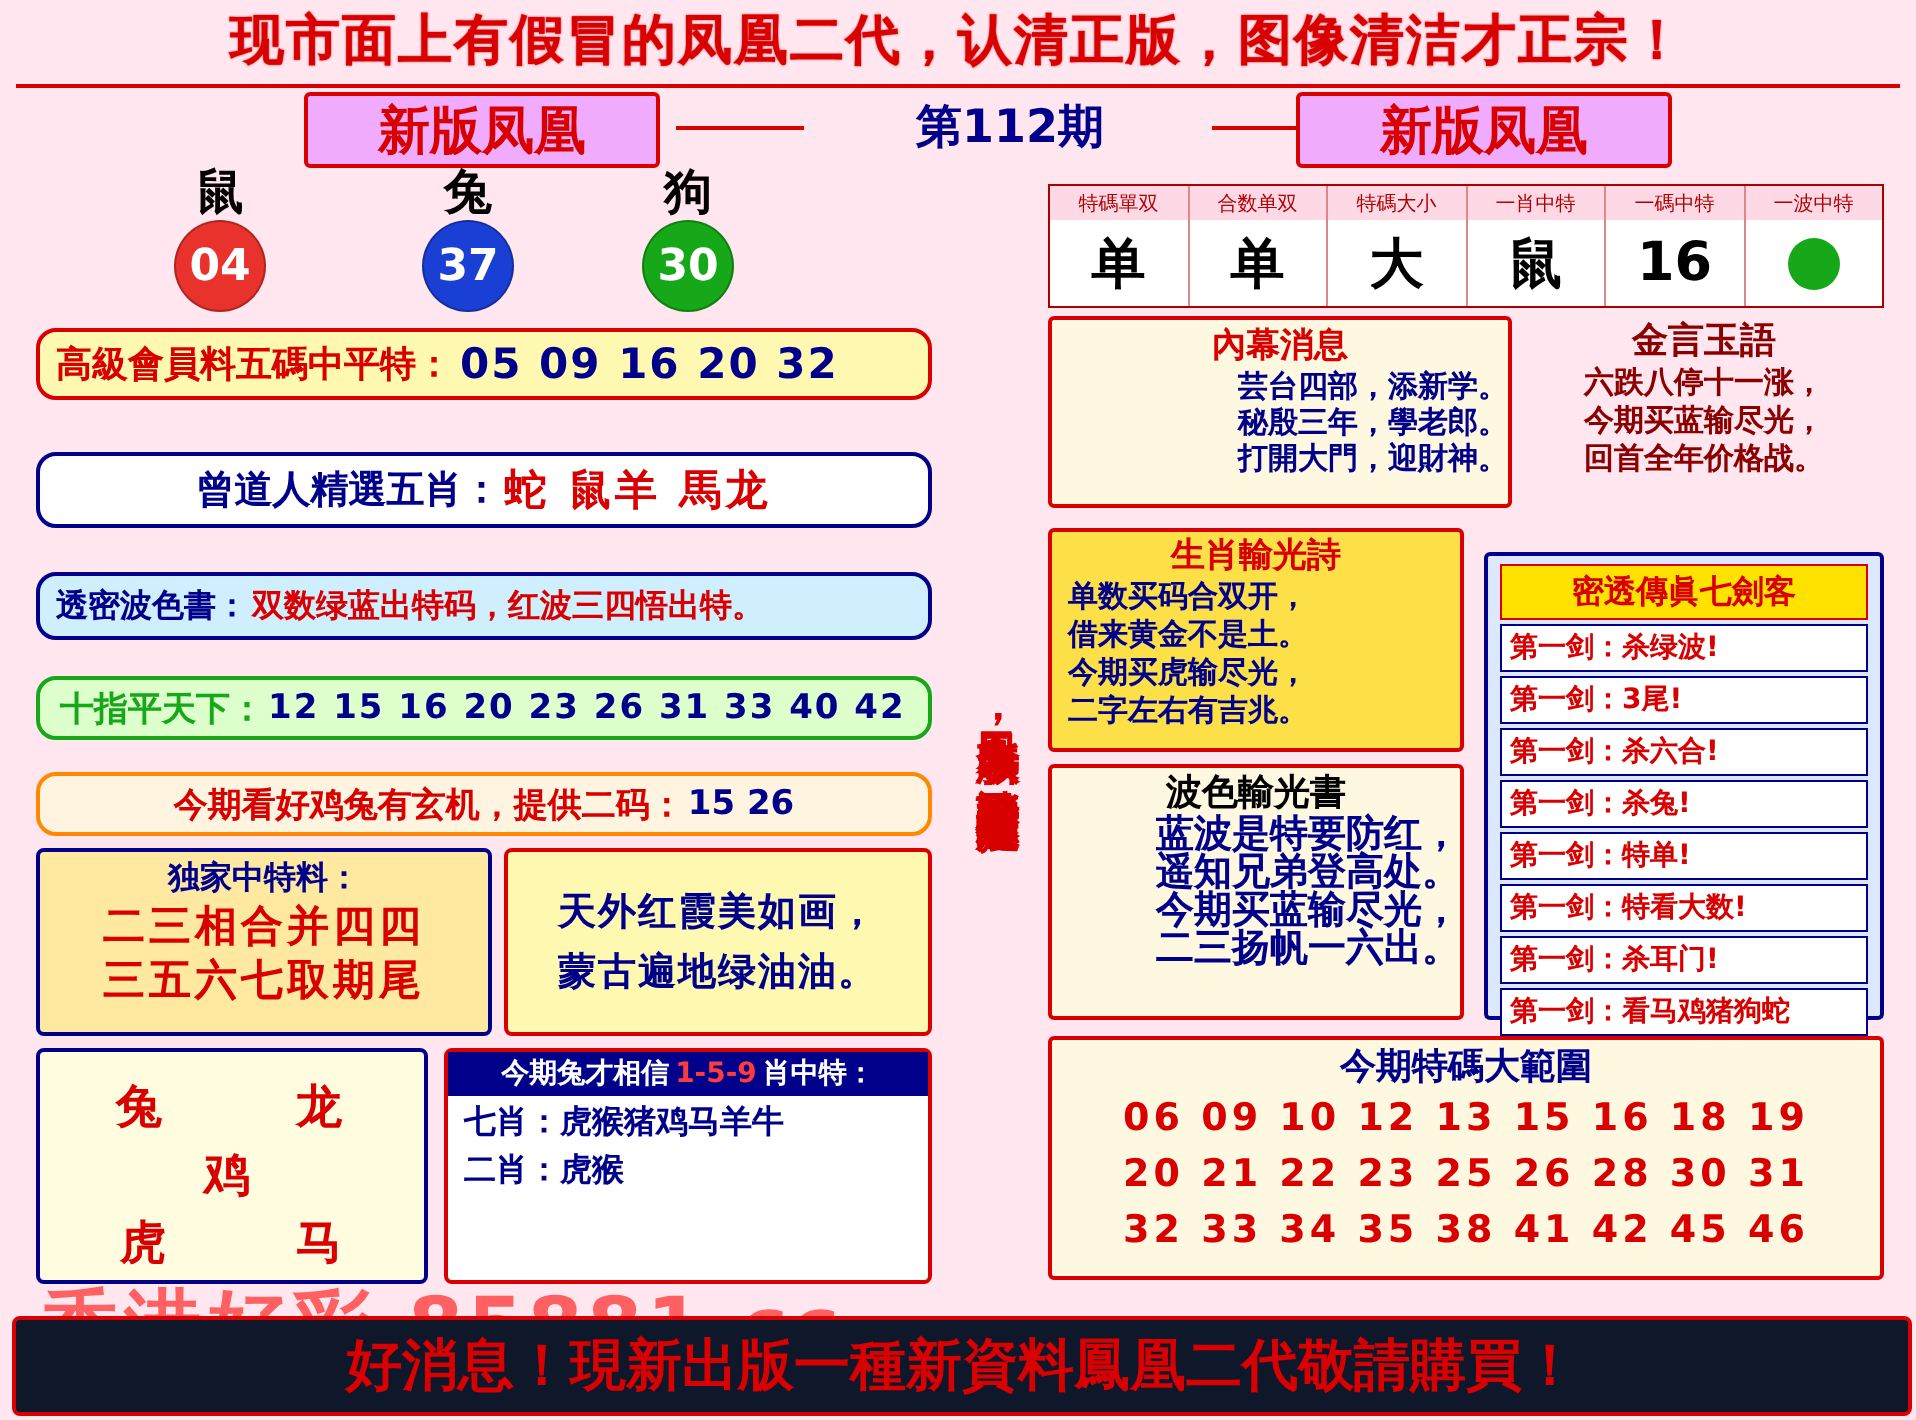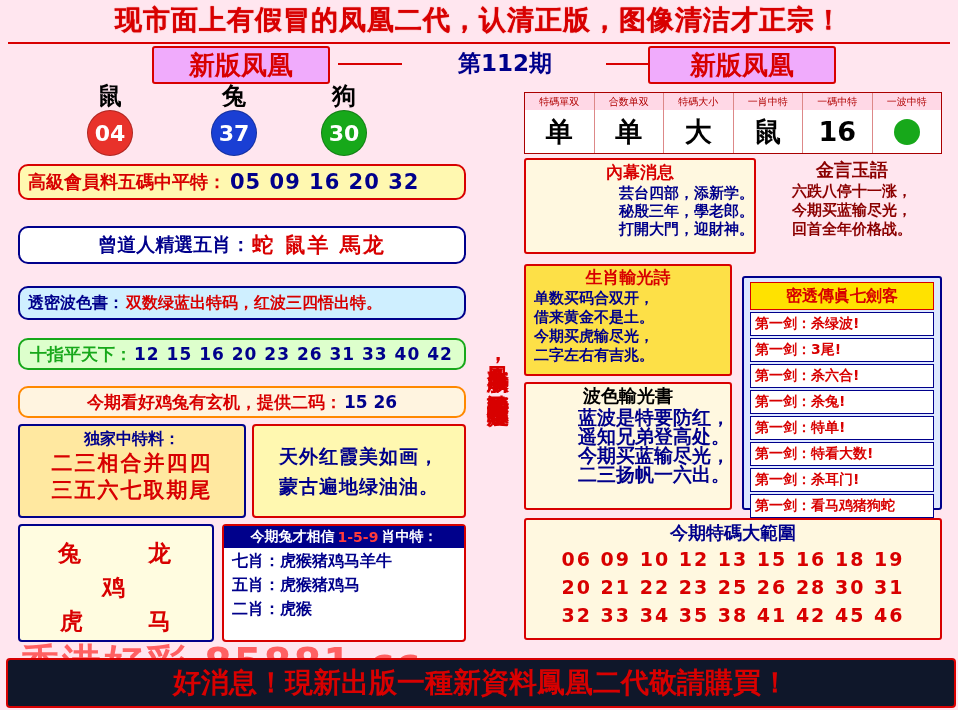--- a/index.html
+++ b/index.html
@@ -341,21 +341,20 @@
     <span class="fb5">马</span>
   </div>
 
   <div class="xbox">
     <div class="head">
       <span class="hl">今期兔才相信</span>
       <span class="hi">1-5-9</span>
       <span class="hl">肖中特：</span>
     </div>
     <div class="line">七肖：虎猴猪鸡马羊牛</div>
-    <div class="line">五肖：虎猴猪鸡马</div>
     <div class="line">二肖：虎猴</div>
   </div>
 
   <div class="rtable">
     <div class="hdrow">
       <div>特碼單双</div>
       <div>合数单双</div>
       <div>特碼大小</div>
       <div>一肖中特</div>
       <div>一碼中特</div>

